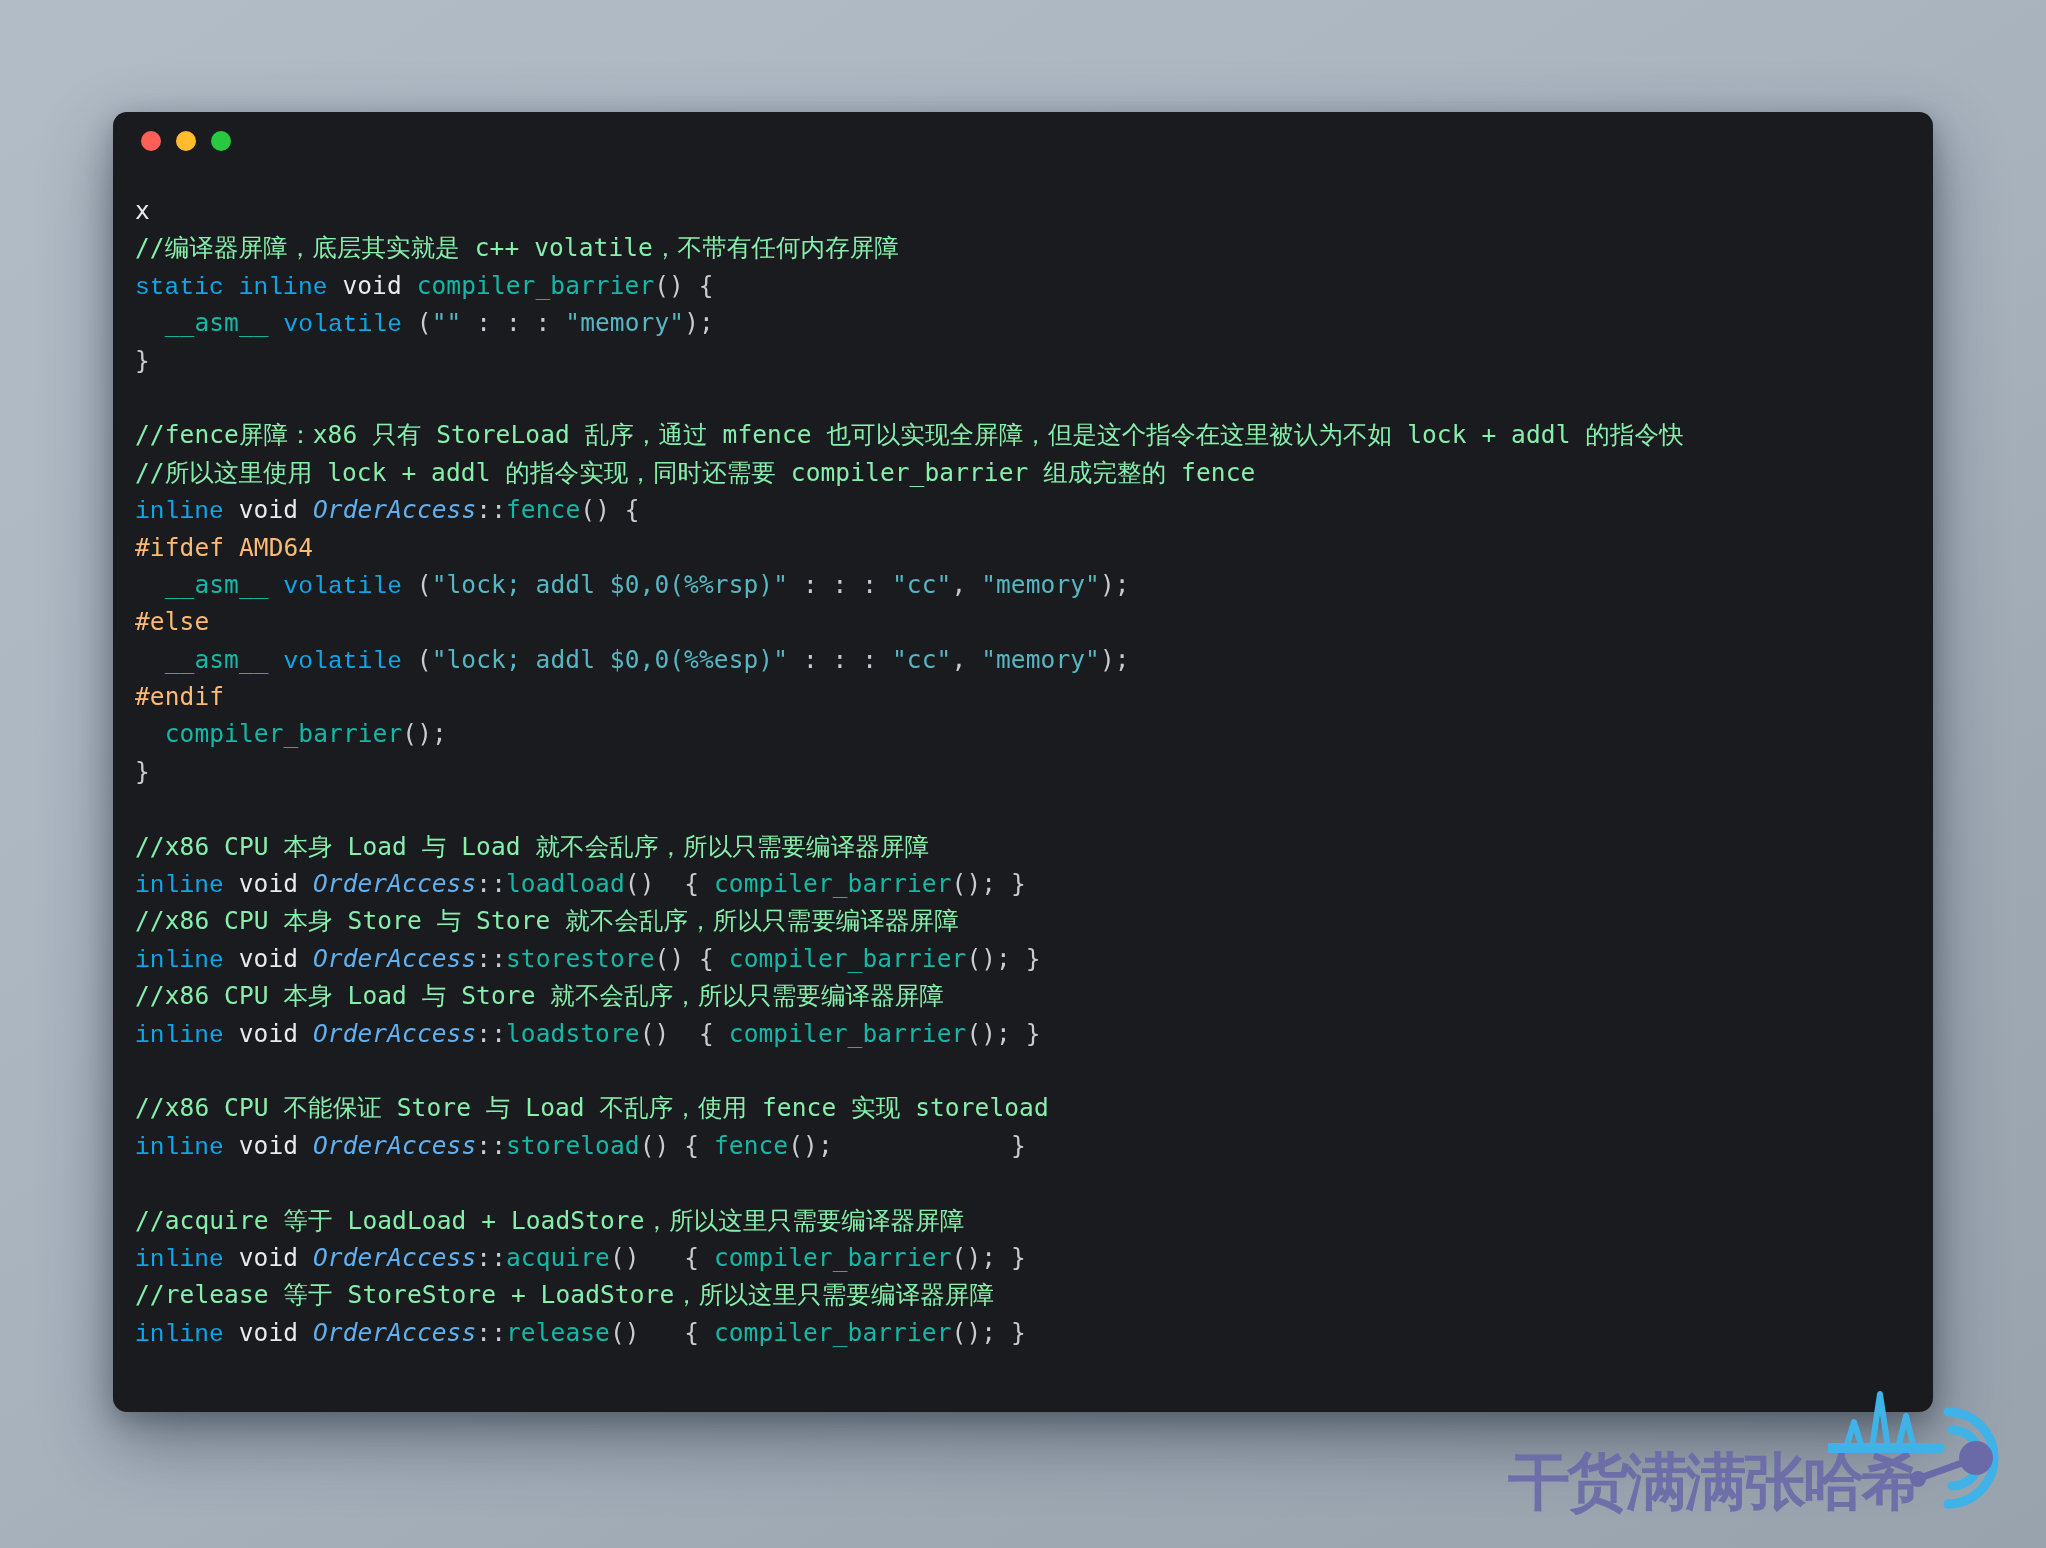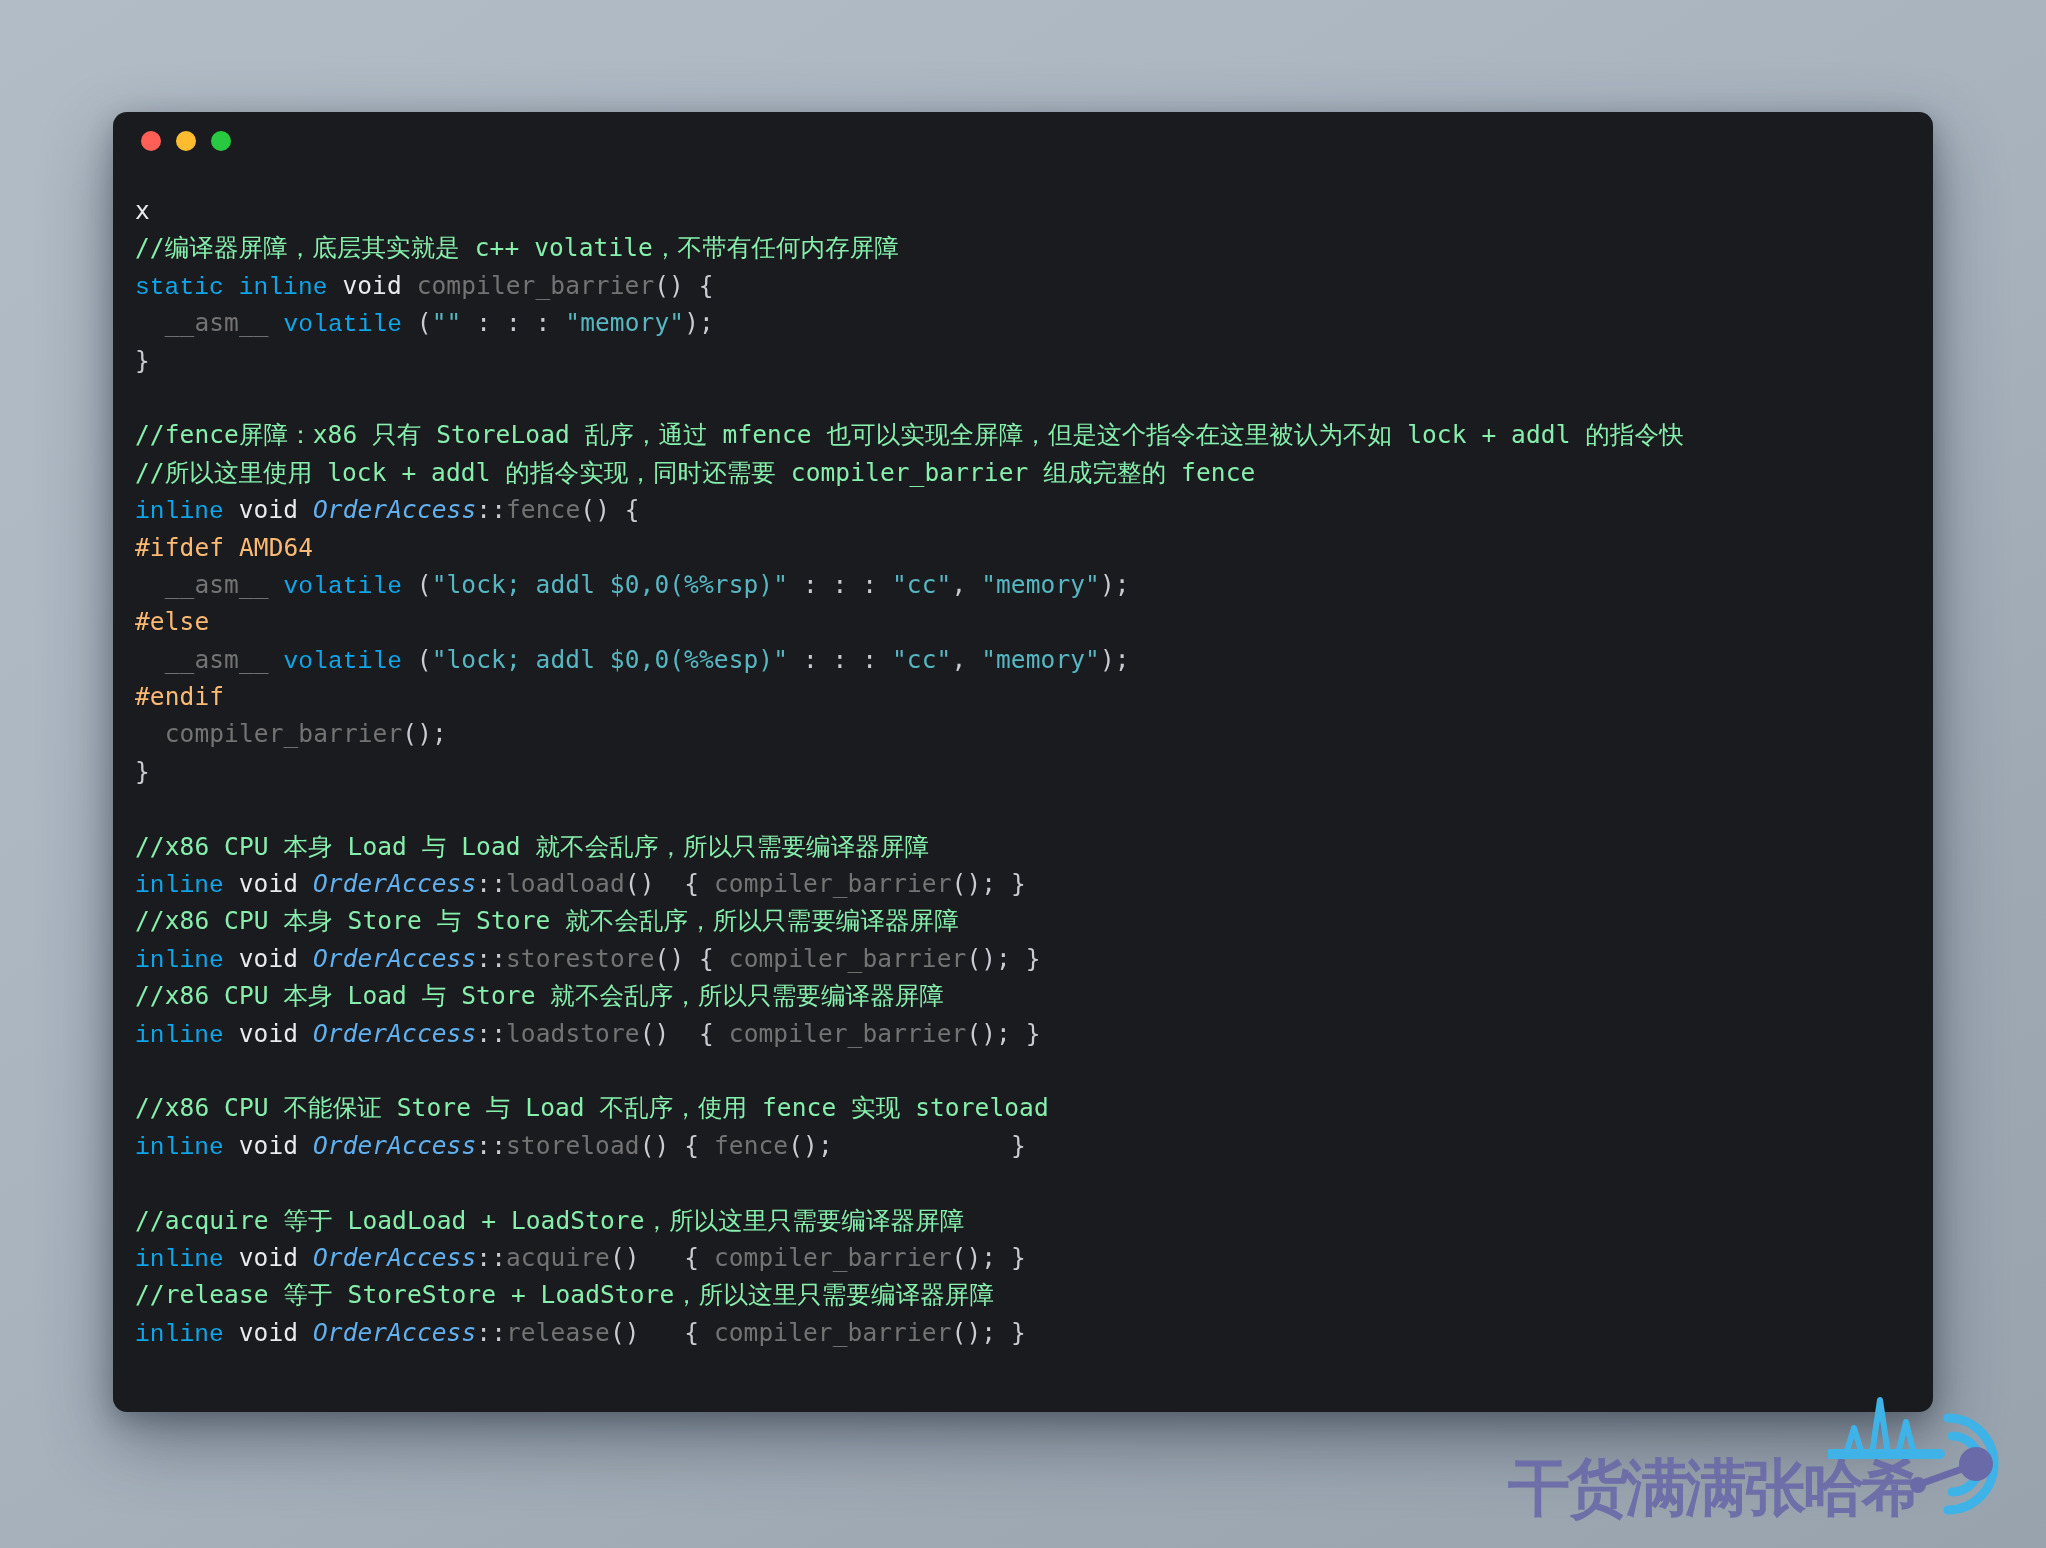--- a/index.html
+++ b/index.html
@@ -55,31 +55,31 @@
     white-space:pre;
     letter-spacing:0.1px;
   }
   .line { height:37.4px; }
   .line.blank { height:37.4px; }
 
   
   .cmt  { color:#86efac; }
   .kw   { color:#0ea5e9;font-family:Liberation Mono, monospace; }           
   .typ  { color:#e8eaed;margin-top:44px; }           
-  .fn   { color:#737373;margin-top:48px; }           
+  .fn   { color:#14b8a6;margin-top:48px; }           
   .ns   { color:#61b0ef;font-style:italic; }
   .str  { color:#56b6c2; }
   .pp   { color:#fdba74; }           
   .pun  { color:#c8ccd2; }           
   .pln  { color:#e8eaed; }
 
   
   #watermark {
     position:absolute;
-    right:18px; bottom:10px;
+    right:18px; bottom:16px;
     width:520px; height:150px;
     pointer-events:none;
     text-align:right;
   }
   #wm-text {
     position:absolute;
     left:0; bottom:8px;
     font-family:"DejaVu Sans", sans-serif;
     font-size:62px;
     font-weight:bold;

